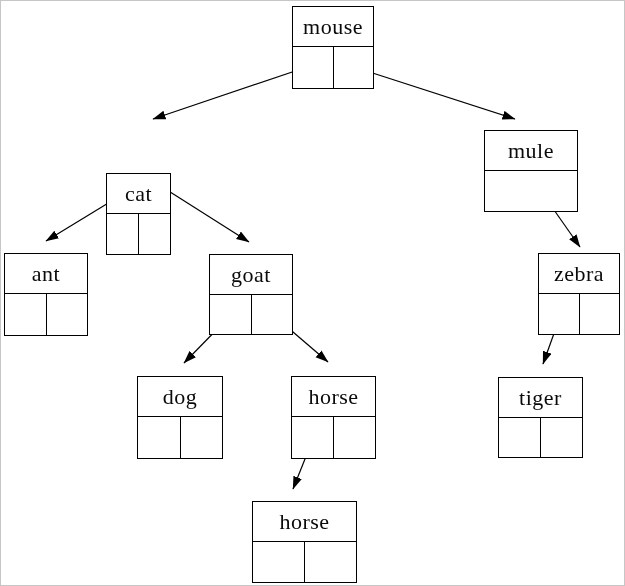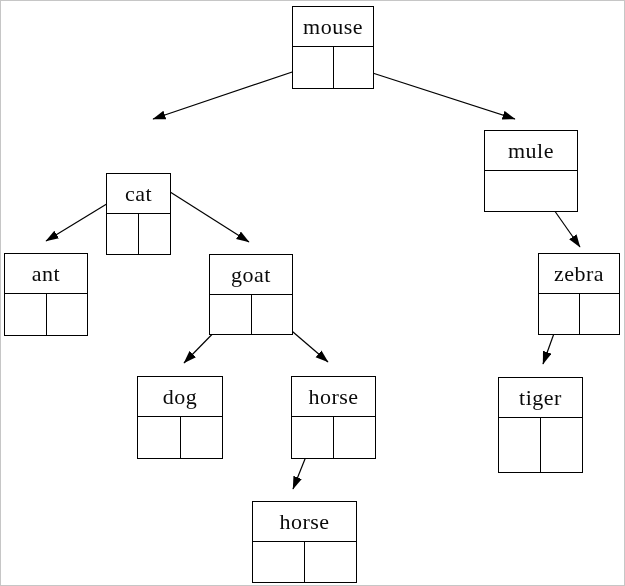--- a/index.html
+++ b/index.html
@@ -129,21 +129,21 @@
       <div class="cell cell-right"></div>
     </div>
   </div>
       <div class="node" style="left: 290px; top: 375px; width: 85px; height: 83px;">
     <div class="node-label">horse</div>
     <div class="node-cells">
       <div class="cell"></div>
       <div class="cell cell-right"></div>
     </div>
   </div>
-      <div class="node" style="left: 497px; top: 376px; width: 85px; height: 96px;">
+      <div class="node" style="left: 497px; top: 376px; width: 85px; height: 81px;">
     <div class="node-label">tiger</div>
     <div class="node-cells">
       <div class="cell"></div>
       <div class="cell cell-right"></div>
     </div>
   </div>
       <div class="node" style="left: 251px; top: 500px; width: 105px; height: 82px;">
     <div class="node-label">horse</div>
     <div class="node-cells">
       <div class="cell"></div>

